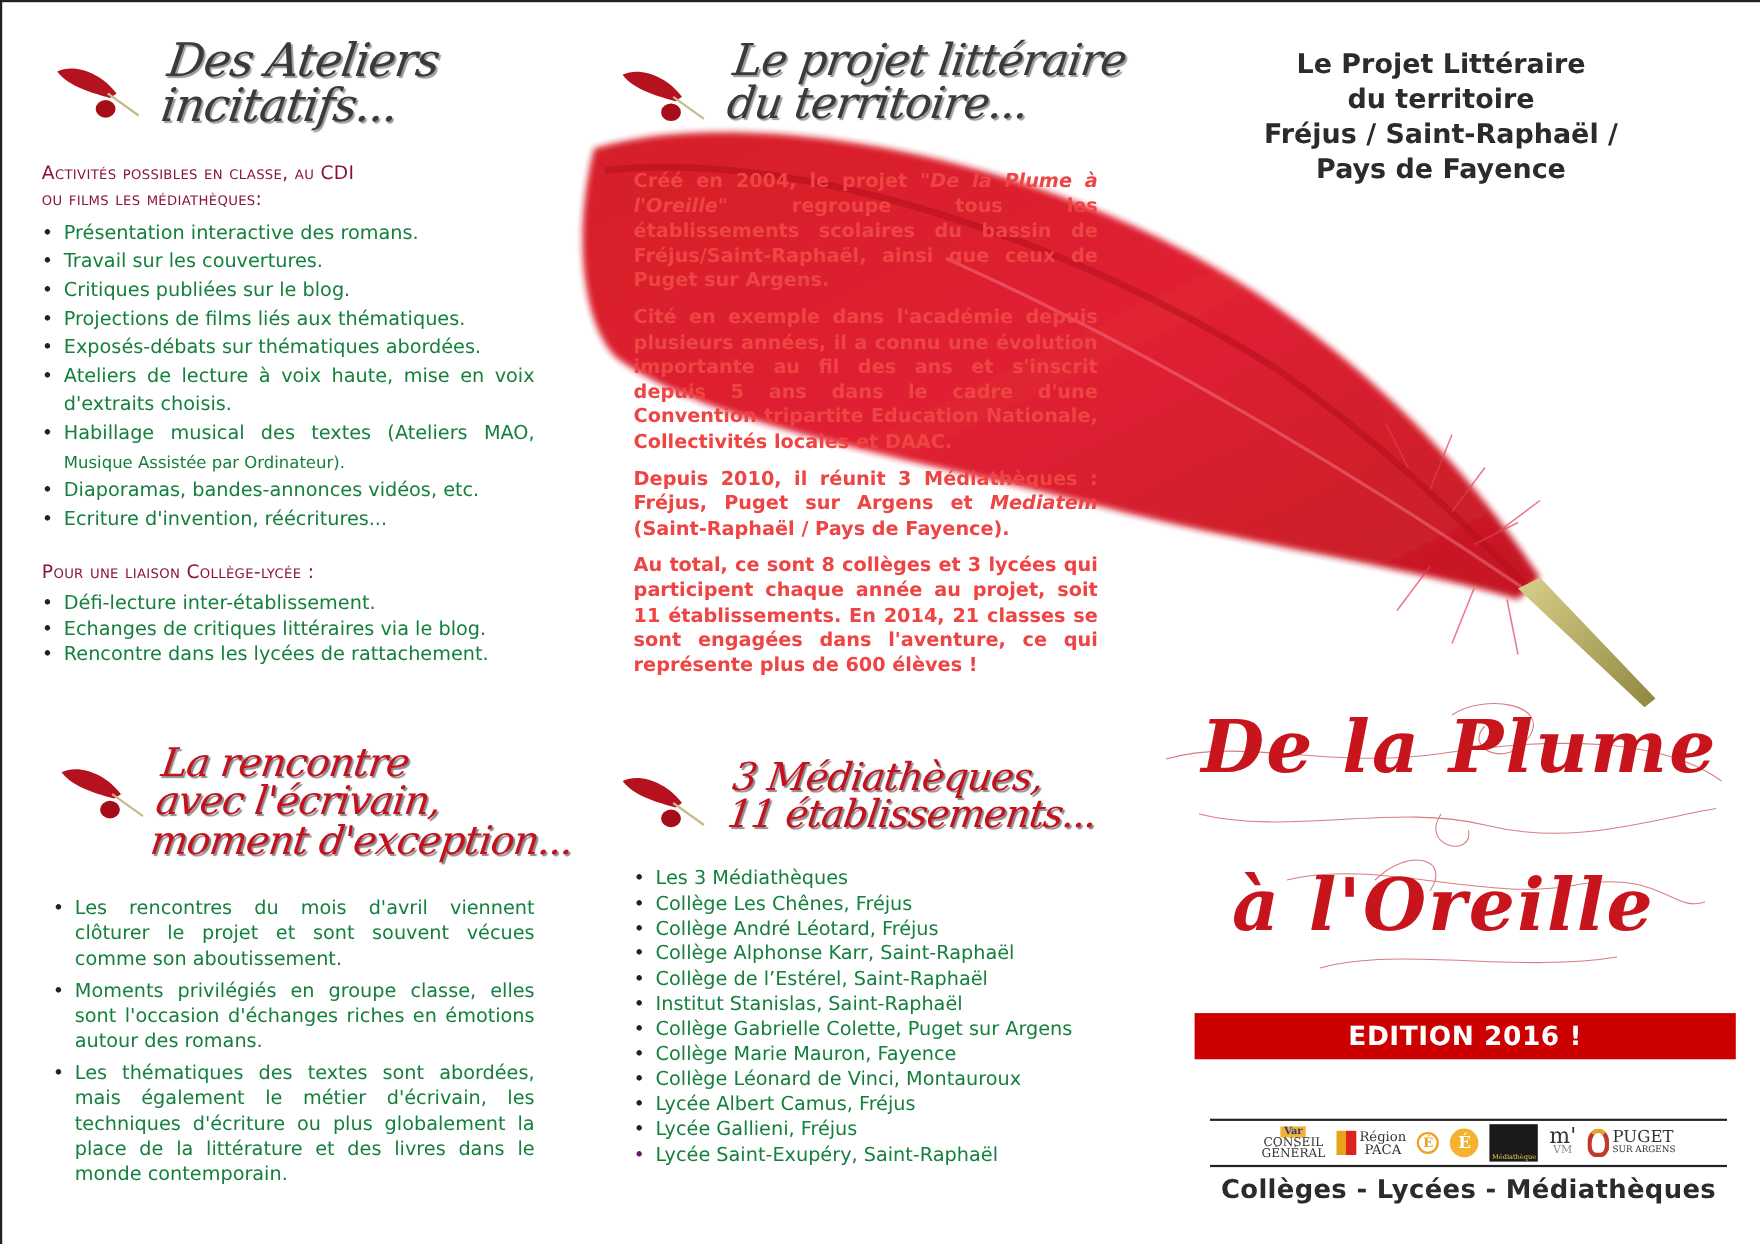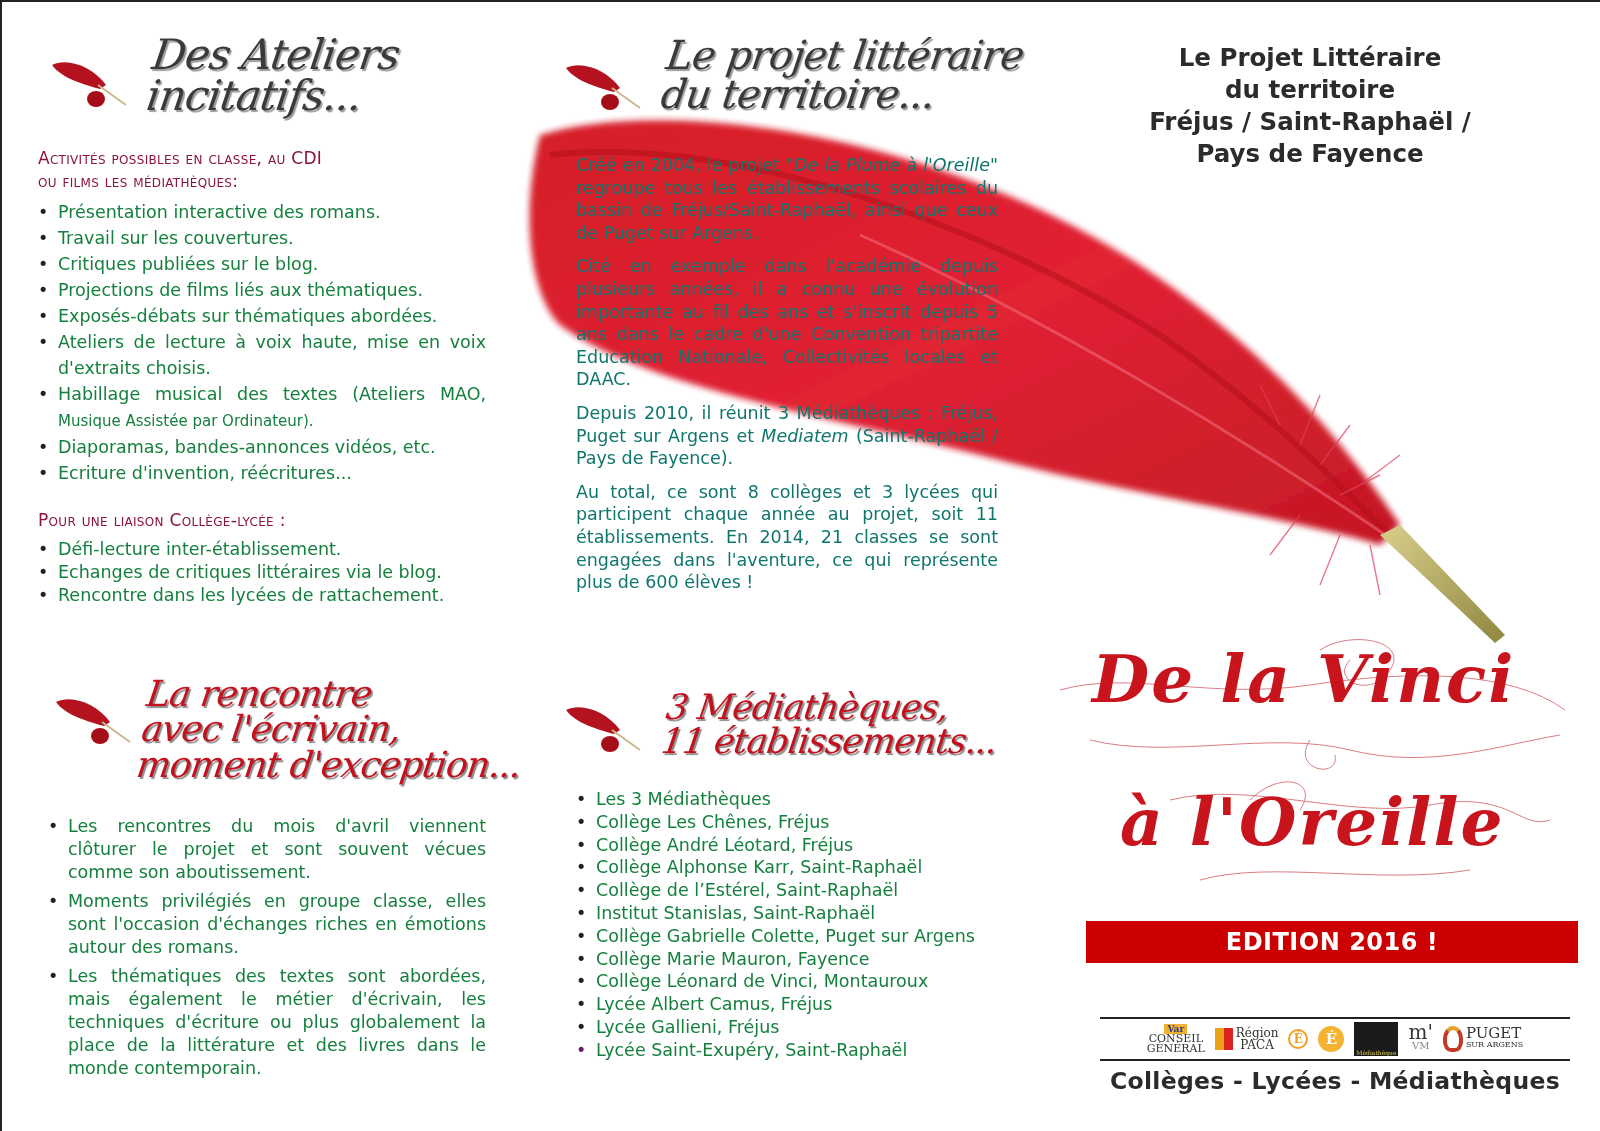--- a/index.html
+++ b/index.html
@@ -20,21 +20,21 @@
 
   .smallcaps-head { position: absolute; color: #8c1240; font-variant: small-caps; font-size: 17px; line-height: 23px; letter-spacing: 0.3px; }
 
   ul.bullets { position: absolute; list-style: none; font-size: 17.5px; line-height: 26px; color: #15803d; }
   ul.bullets li { position: relative; padding-left: 20px; text-align: justify; }
   ul.bullets li::before { content: "•"; position: absolute; left: 0; top: 0; color: #222; }
   ul.bullets li.purple::before { color: #6a1a6a; }
   ul.bullets li .small { font-size: 15px; }
   ul.tight { line-height: 23px; }
 
-  .para { position: absolute; font-size: 17.5px; line-height: 22.6px; text-align: justify; color: #0f766e; }
+  .para { position: absolute; font-size: 17.5px; line-height: 22.6px; text-align: justify; color: #ef4444; font-weight: bold; }
   .para p { margin-bottom: 11px; }
   .para em { font-style: italic; }
 
   
   .big-feather { position: absolute; left: 520px; top: 95px; width: 1000px; height: 560px; pointer-events: none; }
 
   .right-title { position: absolute; left: 1100px; top: 42px; width: 420px; text-align: center; font-weight: bold; font-size: 24.5px; line-height: 32px; color: #2b2b2b; }
 
   .logo-script { position: absolute; font-family: "DejaVu Serif", serif; font-style: italic; font-weight: bold; color: #c8141c;
                  letter-spacing: 2px; }
@@ -197,21 +197,21 @@
   <g fill="none" stroke="#b8141c" stroke-width="1" opacity="0.55">
     <path d="M10 60 C 80 40, 160 70, 260 55 S 460 40, 515 80"></path>
     <path d="M40 110 C 120 130, 220 100, 300 120 S 450 115, 510 105"></path>
     <path d="M270 20 C 300 0, 360 10, 340 40 C 320 70, 280 50, 300 30"></path>
     <path d="M260 110 C 240 140, 290 150, 285 125"></path>
     <path d="M120 170 C 200 150, 300 190, 380 175 S 470 200, 500 190"></path>
     <path d="M150 250 C 220 230, 330 255, 420 240"></path>
     <path d="M200 170 C 230 140, 270 150, 250 180"></path>
   </g>
 </svg>
-<div class="logo-script" style="left:1092px;top:640px;font-size:66px;">De la Vinci</div>
+<div class="logo-script" style="left:1092px;top:640px;font-size:66px;">De la Plume</div>
 <div class="logo-script" style="left:1120px;top:783px;font-size:66px;">à l'Oreille</div>
 
 <div class="edition">EDITION 2016 !</div>
 
 <div class="partners">
   <div class="plogo" style="flex-direction:column;line-height:10px;font-size:11px;">
     <span style="background:#f2b133;color:#1f3f8a;font-size:9px;font-weight:bold;padding:0 3px;">Var</span>
     <span>CONSEIL</span>
     <span>GÉNÉRAL</span>
   </div>

